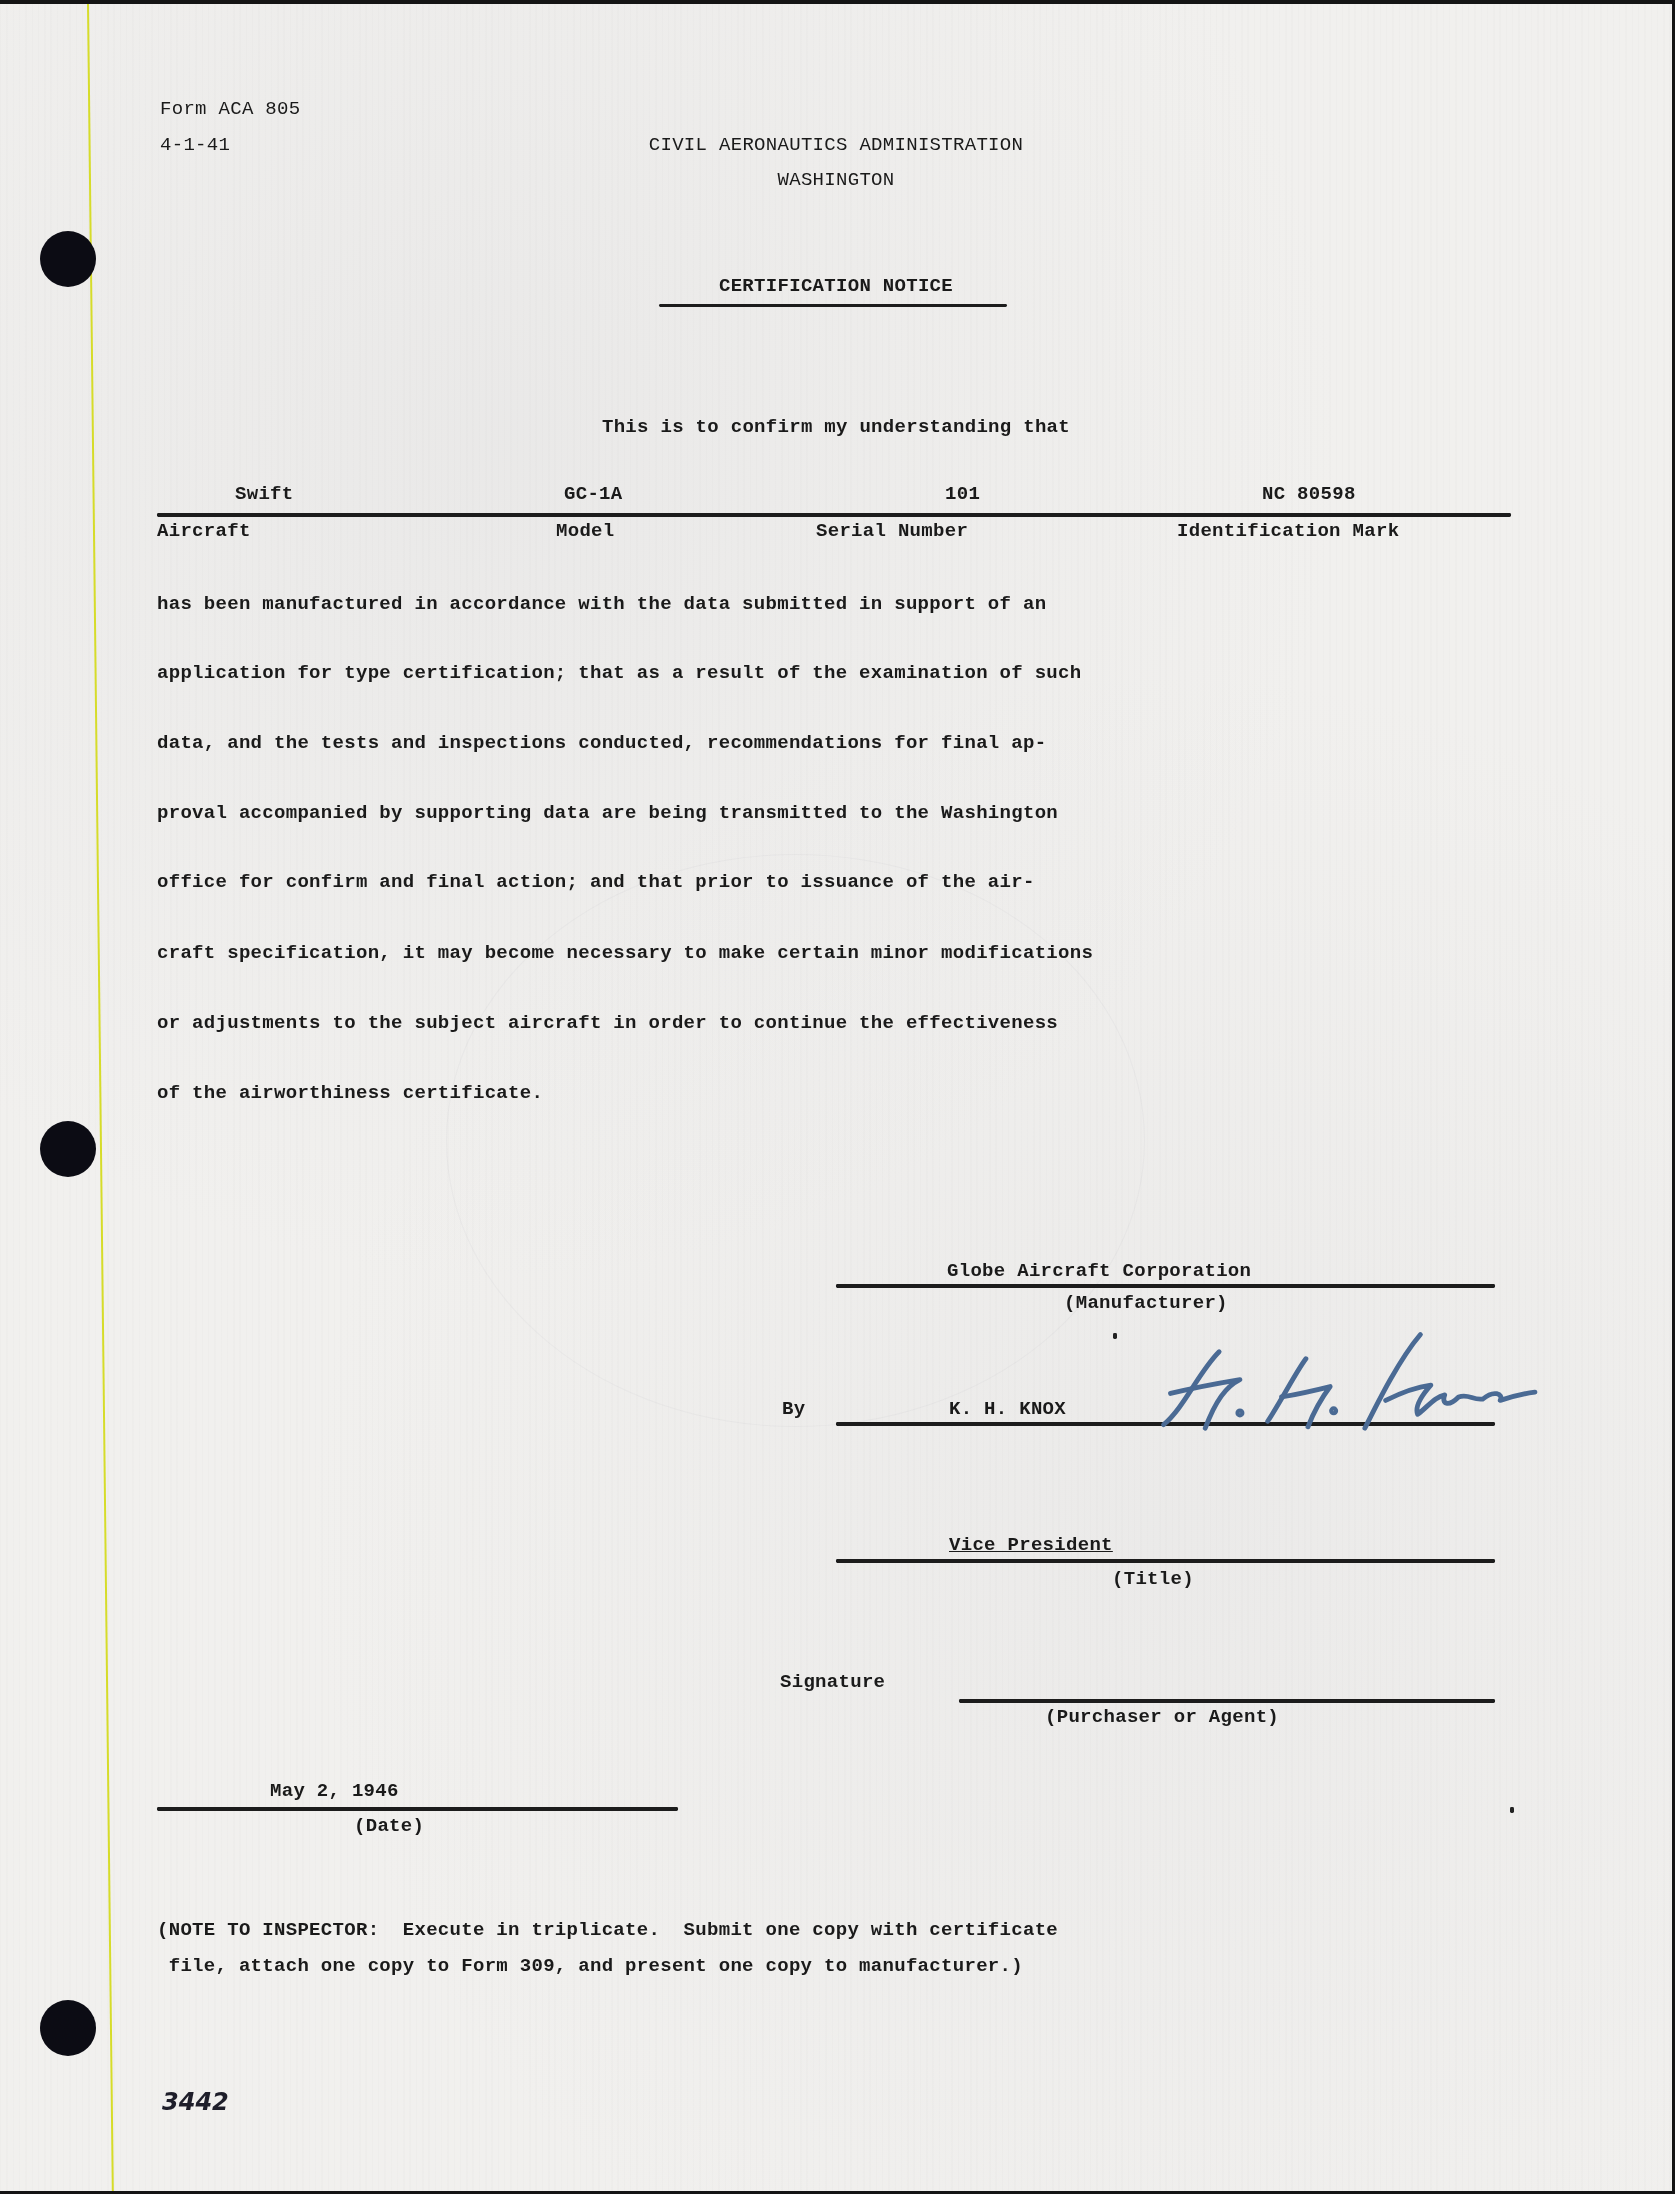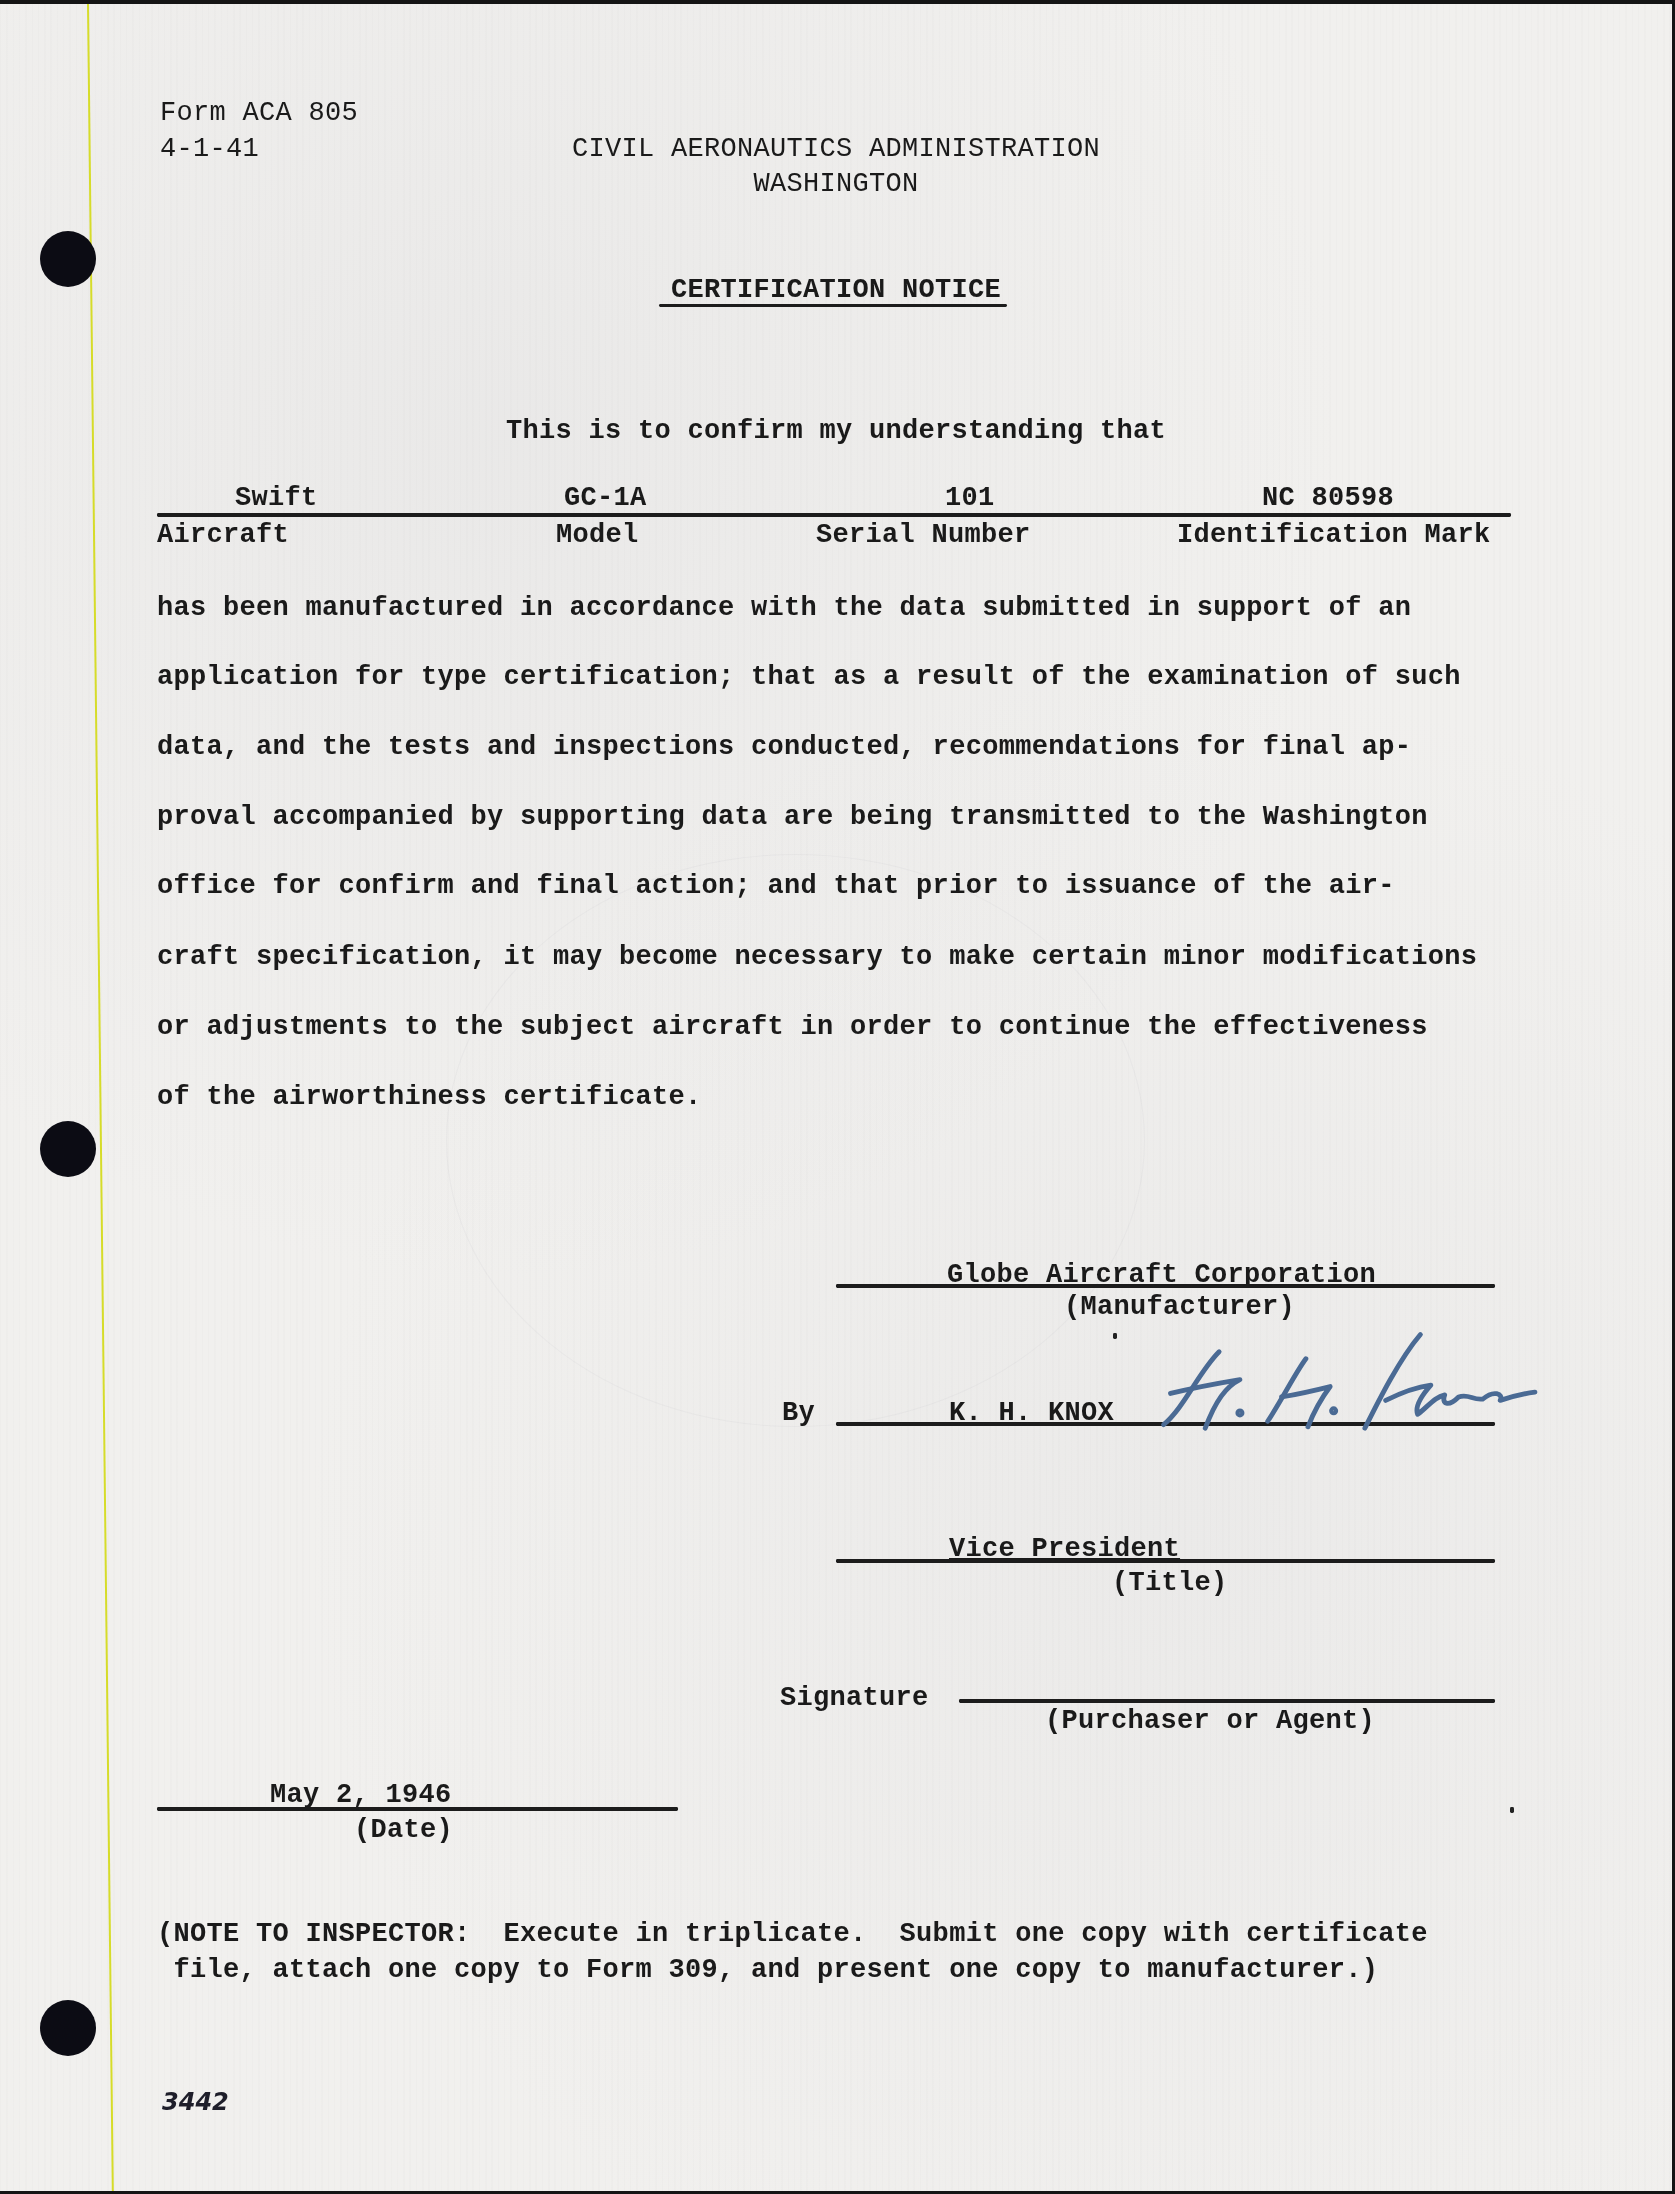--- a/index.html
+++ b/index.html
@@ -7,21 +7,21 @@
   .page {
     position: absolute; left: 0; top: 4.2px; width: 1672px; height: 2187px;
     background: #f1f0ee;
     background-image:
       radial-gradient(circle at 30% 20%, rgba(200,200,205,0.18) 0, transparent 40%),
       radial-gradient(circle at 70% 70%, rgba(200,200,205,0.15) 0, transparent 45%),
       repeating-linear-gradient(90deg, rgba(0,0,0,0.012) 0 1.4px, transparent 1.4px 6.3px);
     font-family: "Liberation Mono", "DejaVu Sans Mono", monospace;
     color: #1a1a1a;
   }
-  .t { position: absolute; white-space: pre; font-weight: bold; font-size: 27px; line-height: 1; letter-spacing: 0.3px; }
+  .t { position: absolute; white-space: pre; font-weight: bold; font-size: 19px; line-height: 1; letter-spacing: 0.3px; }
   .t.light { font-weight: normal; }
   .c { text-align: center; }
   .rule { position: absolute; height: 3.5px; background: #1c1c1c; border-radius: 1.4px; }
   .hole { position: absolute; width: 56px; height: 56px; border-radius: 50%; background: #0c0c14; }
   .margin-line { position: absolute; left: 87px; top: 0; width: 2.1px; height: 2187px; background: #d6dc2a; transform: skewX(0.65deg); transform-origin: top left; }
   .seal { position: absolute; left: 446px; top: 850px; width: 697px; height: 571px; border-radius: 50%;
           border: 1.4px solid rgba(170,170,180,0.15); opacity: 0.6; }
   .sig { position: absolute; left: 1156px; top: 1327px; width: 390px; height: 118px; }
   .handnum { position: absolute; left: 162px; top: 2084px; font-family: "DejaVu Sans", sans-serif; font-style: italic; font-weight: bold; font-size: 24px; color: #1e1e2a; }
   .speck { position: absolute; width: 3.5px; height: 6.3px; background: #222; border-radius: 1.4px; }
@@ -86,21 +86,21 @@
       <circle cx="255" cy="115" r="3"></circle>
       <path d="M300 140 C320 100, 350 40, 380 5"></path>
       <path d="M330 100 C360 85, 380 80, 395 78 C380 95, 372 110, 376 120 C390 110, 400 95, 415 92 C410 105, 420 110, 435 95 C450 90, 455 100, 470 98 C485 85, 500 90, 495 100 C510 95, 530 90, 545 88"></path>
     </g>
   </svg>
 
   <div class="t" style="left:949px;top:1532px;text-decoration:underline;">Vice President</div>
   <div class="rule" style="left:836px;top:1555px;width:659px;"></div>
   <div class="t" style="left:1112px;top:1566px;">(Title)</div>
 
-  <div class="t" style="left:780px;top:1669px;margin-top:12px;">Signature</div>
+  <div class="t" style="left:780px;top:1669px;">Signature</div>
   <div class="rule" style="left:959px;top:1695px;width:536px;"></div>
   <div class="t" style="left:1045px;top:1704px;">(Purchaser or Agent)</div>
 
   <div class="t" style="left:270px;top:1778px;">May 2, 1946</div>
   <div class="rule" style="left:157px;top:1803px;width:521px;"></div>
   <div class="t" style="left:354px;top:1813px;">(Date)</div>
   <div class="speck" style="left:1510px;top:1803px;"></div>
 
   <div class="t" style="left:157px;top:1917px;">(NOTE TO INSPECTOR:  Execute in triplicate.  Submit one copy with certificate</div>
   <div class="t" style="left:157px;top:1953px;"> file, attach one copy to Form 309, and present one copy to manufacturer.)</div>

